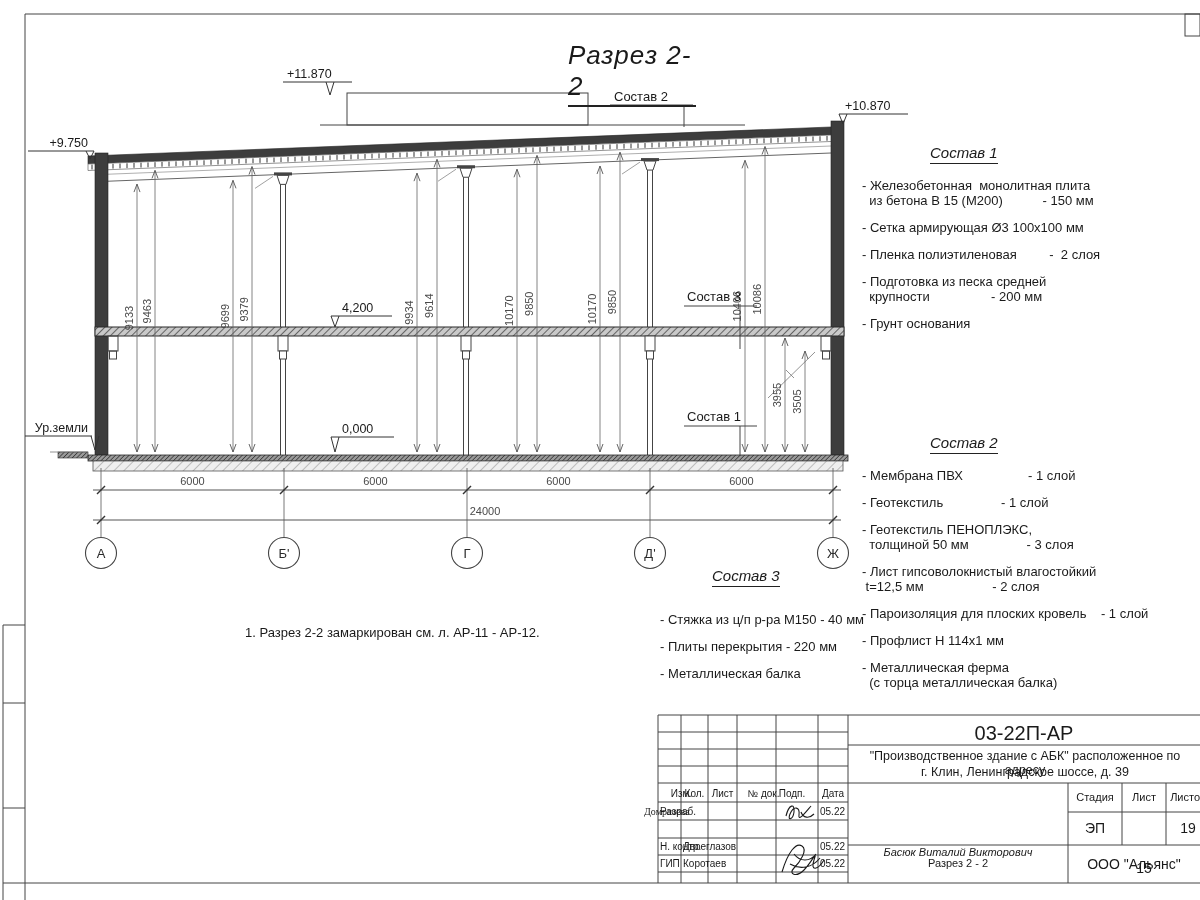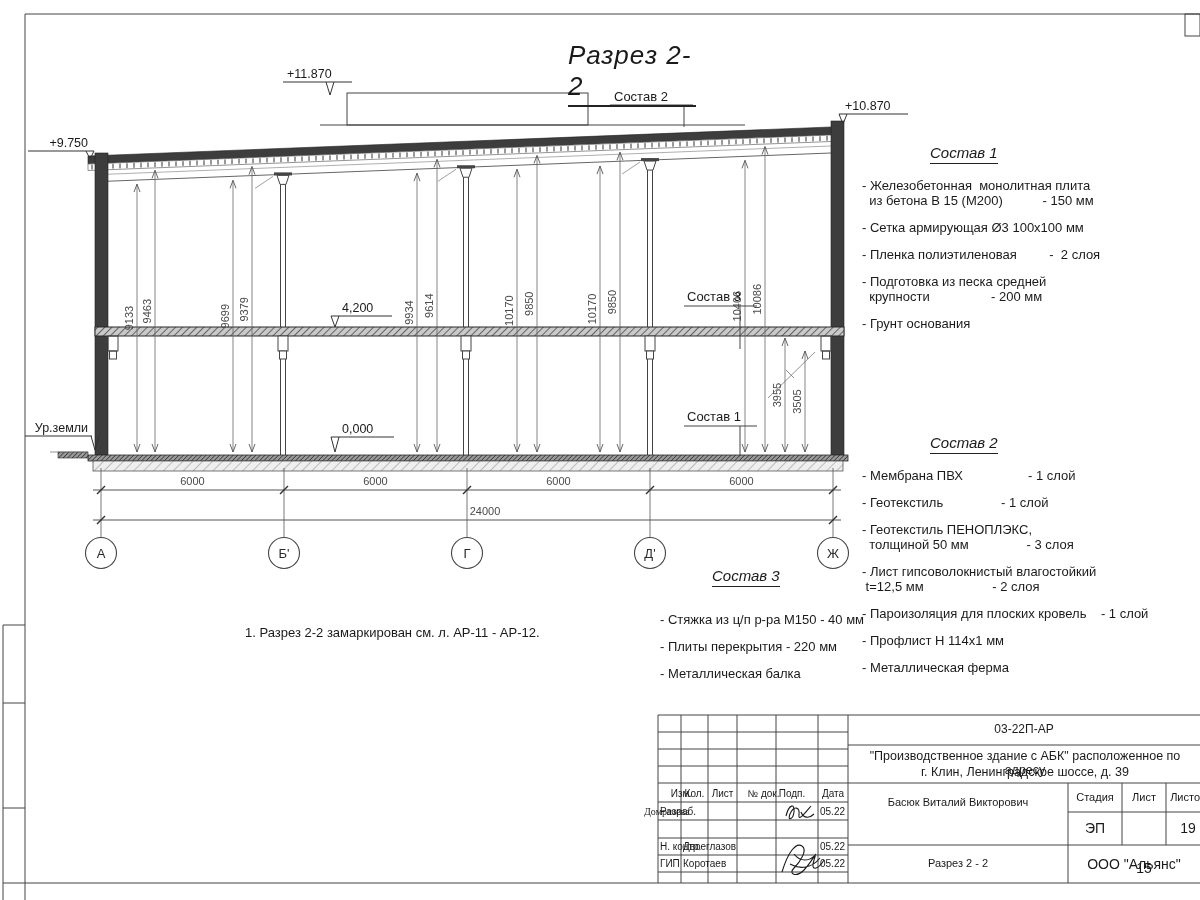--- a/index.html
+++ b/index.html
@@ -10,21 +10,21 @@
   .dwg-title{font-size:26px;font-style:italic;text-align:left;border-bottom:2px solid #222;
              padding-bottom:3px;letter-spacing:1px;}
   .comp-title{font-size:15px;font-style:italic;border-bottom:1px solid #222;padding-bottom:2px;}
   .comp-list{font-size:13px;line-height:15px;}
   .comp-item{margin-bottom:12px;}
   .comp-line{white-space:pre;}
   .note{font-size:13px;}
   .tb-text{position:absolute;font-size:11px;}
   .tb-c{text-align:center;}
   .small{font-size:10px;}
-  .big{font-size:12px;}
+  .big{font-size:20px;}
   .med{font-size:12.5px;}
   .stage{font-size:14px;}
   
   .ln{stroke:#444;stroke-width:1;fill:none;}
   .thin{stroke:#777;stroke-width:.8;fill:none;}
   .dim-text{font-size:11px;fill:#4a4a4a;}
   .elev-text{font-size:12.5px;fill:#1a1a1a;}
   .axis-text{font-size:13px;fill:#2a2a2a;}
   .ref-text{font-size:13px;fill:#1a1a1a;}
 </style>
@@ -430,20 +430,21 @@
         <div class="comp-line"> t=12,5 мм                   - 2 слоя</div>
       </div>
       <div class="comp-item">
         <div class="comp-line">- Пароизоляция для плоских кровель    - 1 слой</div>
       </div>
       <div class="comp-item">
         <div class="comp-line">- Профлист Н 114х1 мм</div>
       </div>
       <div class="comp-item">
         <div class="comp-line">- Металлическая ферма</div>
+        <div class="comp-line">  (с торца металлическая балка)</div>
       </div>
     </div>
 
   <div class="abs comp-title" style="left:712px;top:567px;">Состав 3</div>
   <div id="comp3-list" class="abs comp-list" style="left:660px;top:612px;width:260px;">
       <div class="comp-item">
         <div class="comp-line">- Стяжка из ц/п р-ра М150 - 40 мм</div>
       </div>
       <div class="comp-item">
         <div class="comp-line">- Плиты перекрытия - 220 мм</div>
@@ -468,21 +469,21 @@
     <div class="tb-text small" style="left:660px;top:806px;">Разраб.</div>
     <div class="tb-text small" style="left:644px;top:806px;font-family:Liberation Serif, serif;">Домрачева</div>
     <div class="tb-text small" style="left:820px;top:806px;">05.22</div>
     <div class="tb-text small" style="left:660px;top:841px;">Н. контр.</div>
     <div class="tb-text small" style="left:683px;top:841px;">Двоеглазов</div>
     <div class="tb-text small" style="left:820px;top:841px;">05.22</div>
     <div class="tb-text small" style="left:660px;top:858px;">ГИП</div>
     <div class="tb-text small" style="left:683px;top:858px;">Коротаев</div>
     <div class="tb-text small" style="left:820px;top:858px;">05.22</div>
 
-    <div class="tb-text tb-c" style="left:848px;top:796px;width:220px;">Басюк Виталий Викторович</div>
+    <div class="tb-text tb-c" style="left:848px;top:846px;width:220px;font-style:italic;">Басюк Виталий Викторович</div>
     <div class="tb-text tb-c" style="left:848px;top:857px;width:220px;">Разрез 2 - 2</div>
 
     <div class="tb-text tb-c" style="left:1068px;top:791px;width:54px;">Стадия</div>
     <div class="tb-text tb-c" style="left:1122px;top:791px;width:44px;">Лист</div>
     <div class="tb-text tb-c" style="left:1166px;top:791px;width:44px;">Листов</div>
     <div class="tb-text tb-c stage" style="left:1068px;top:820px;width:54px;">ЭП</div>
     <div class="tb-text tb-c stage" style="left:1122px;top:860px;width:44px;">15</div>
     <div class="tb-text tb-c stage" style="left:1166px;top:820px;width:44px;">19</div>
     <div class="tb-text tb-c stage" style="left:1068px;top:856px;width:132px;">ООО "Альянс"</div>
   </div>

